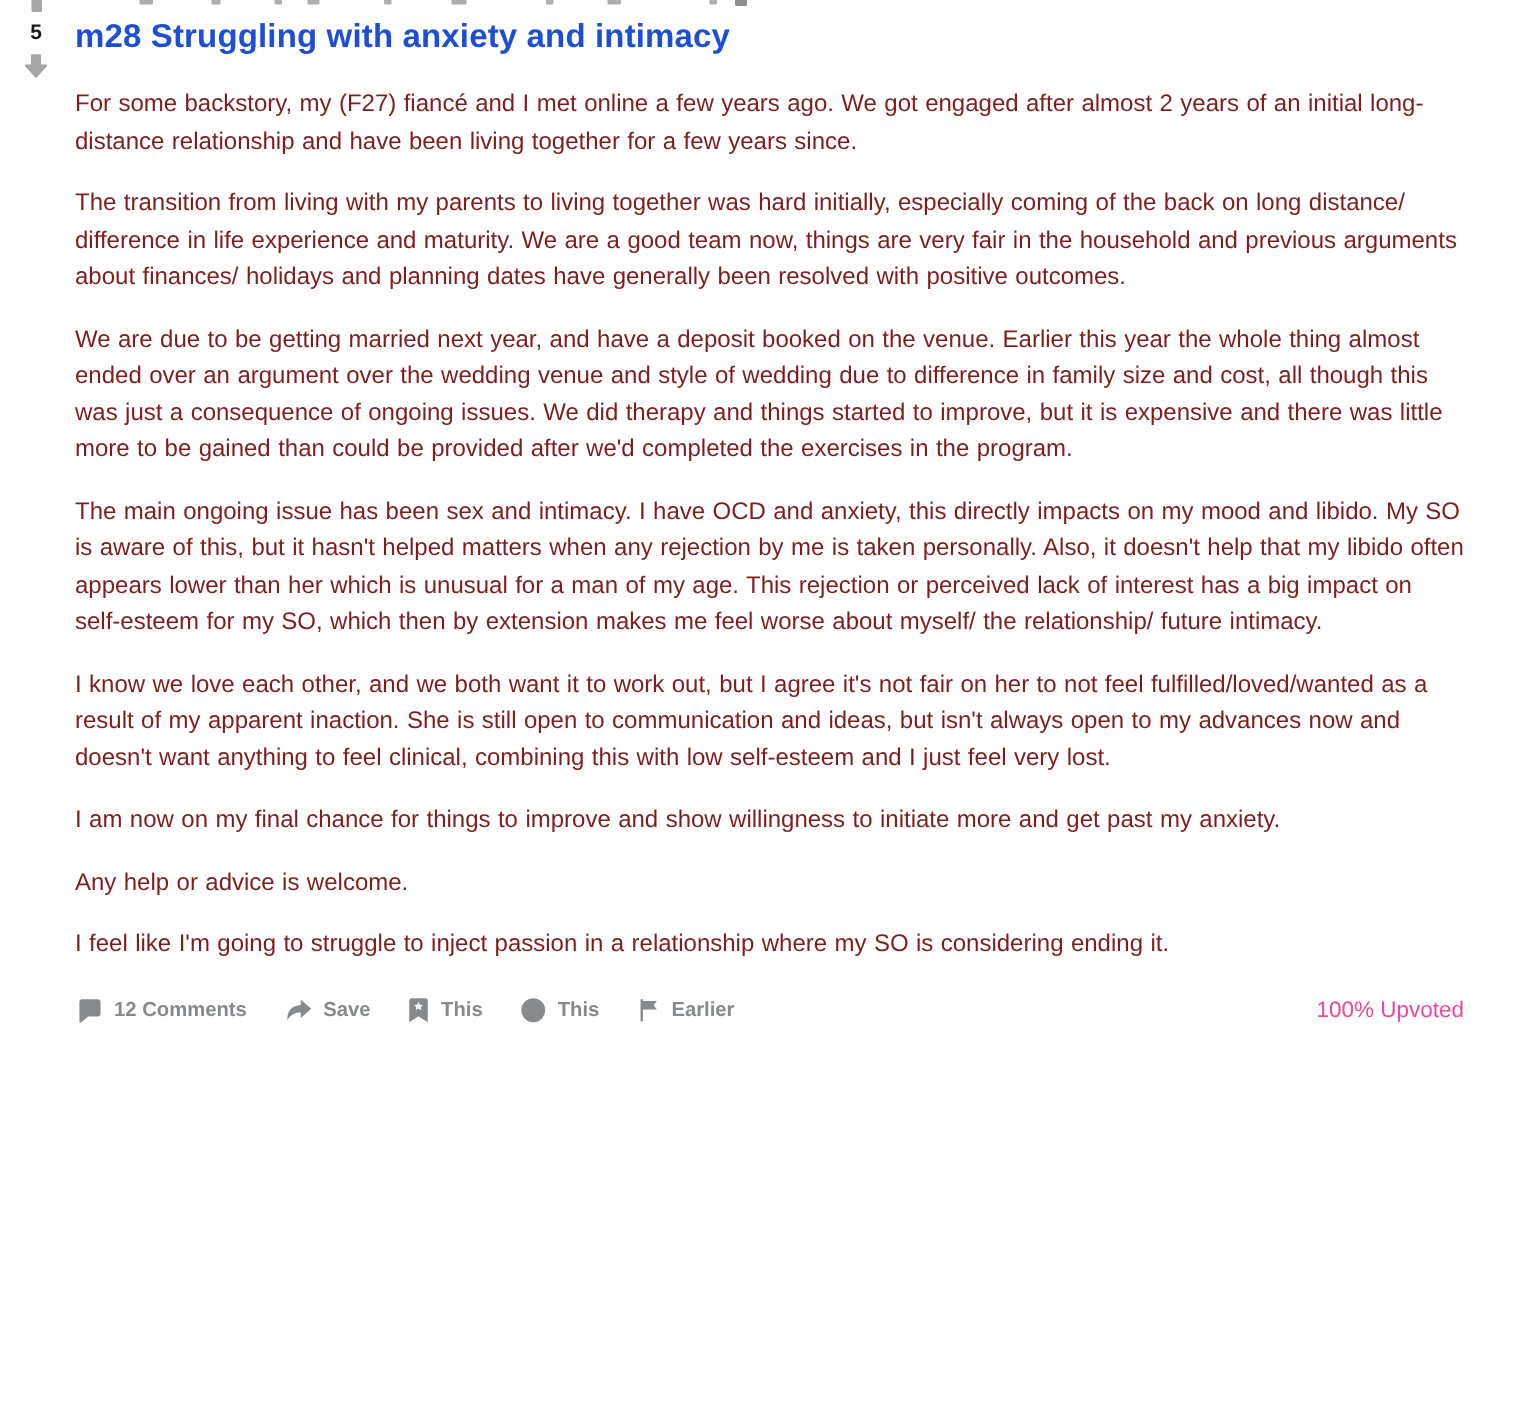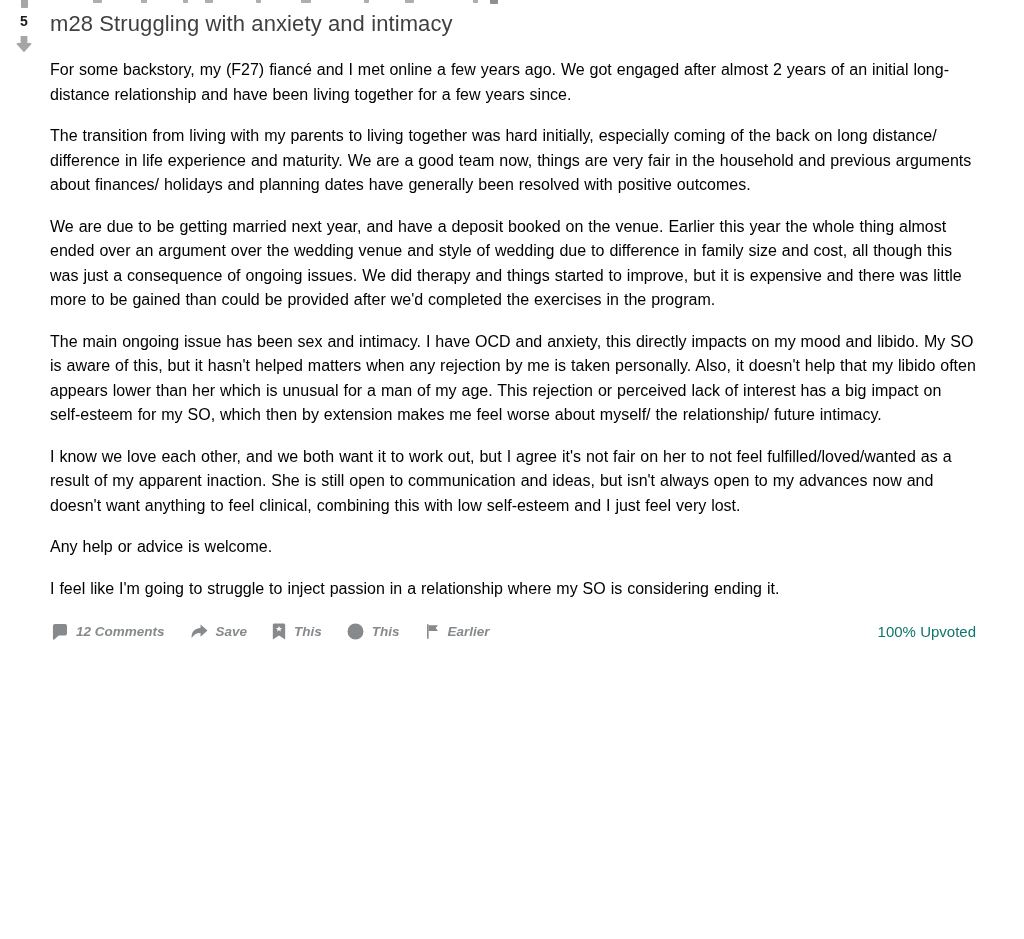--- a/index.html
+++ b/index.html
@@ -32,44 +32,43 @@
     margin-bottom: 4px;
   }
   .vote-count {
     font-size: 14px; font-weight: 700; color: #1a1a1b; line-height: 1;
     margin: 2px 0 6px 0;
   }
   .downvote svg { display: block; }
   
   .content { flex: 1; padding: 0 48px 0 8px; min-width: 0; }
   .post-title {
-    font-size: 22px; font-weight: 400; color: #404040;
+    font-size: 22px; font-weight: 700; color: #1d4ed8;
     line-height: 28px; margin: 10px 0 20px 0;
     letter-spacing: 0.1px;
   }
   .post-body p {
-    font-size: 16px; line-height: 24.5px; color: #000000;
+    font-size: 16px; line-height: 24.5px; color: #7f1d1d;
     margin: 0 0 17px 0; max-width: 928px;
     word-spacing: 0.5px;
   }
   
   .footer {
     display: flex; align-items: center; margin-top: 6px;
     color: #878a8c;
   }
   .action-btn {
     display: inline-flex; align-items: center; gap: 7px;
     font-size: 13.5px; font-weight: 700; color: #878a8c;
     margin-right: 24px; cursor: pointer; line-height: 1;
     padding: 4px 0;
-    font-style: italic;
   }
   .action-btn svg { display: block; fill: #878a8c; }
   .upvote-ratio {
-    margin-left: auto; font-size: 15px; font-weight: 400; color: #0f766e;
+    margin-left: auto; font-size: 15px; font-weight: 400; color: #ec4899;
   }
 </style>
 </head>
 <body>
 
 <div class="page">
 
   <div class="top-remnant">
     <i style="left:93px;width:9px"></i>
     <i style="left:141px;width:6px"></i>
@@ -100,20 +99,21 @@
     <div class="content">
 
       <h1 class="post-title">m28 Struggling with anxiety and intimacy</h1>
 
       <div class="post-body">
         <p>For some backstory, my (F27) fiancé and I met online a few years ago. We got engaged after almost 2 years of an initial long-distance relationship and have been living together for a few years since.</p>
         <p>The transition from living with my parents to living together was hard initially, especially coming of the back on long distance/ difference in life experience and maturity. We are a good team now, things are very fair in the household and previous arguments about finances/ holidays and planning dates have generally been resolved with positive outcomes.</p>
         <p>We are due to be getting married next year, and have a deposit booked on the venue. Earlier this year the whole thing almost ended over an argument over the wedding venue and style of wedding due to difference in family size and cost, all though this was just a consequence of ongoing issues. We did therapy and things started to improve, but it is expensive and there was little more to be gained than could be provided after we'd completed the exercises in the program.</p>
         <p>The main ongoing issue has been sex and intimacy. I have OCD and anxiety, this directly impacts on my mood and libido. My SO is aware of this, but it hasn't helped matters when any rejection by me is taken personally. Also, it doesn't help that my libido often appears lower than her which is unusual for a man of my age. This rejection or perceived lack of interest has a big impact on self-esteem for my SO, which then by extension makes me feel worse about myself/ the relationship/ future intimacy.</p>
         <p>I know we love each other, and we both want it to work out, but I agree it's not fair on her to not feel fulfilled/loved/wanted as a result of my apparent inaction. She is still open to communication and ideas, but isn't always open to my advances now and doesn't want anything to feel clinical, combining this with low self-esteem and I just feel very lost.</p>
+        <p>I am now on my final chance for things to improve and show willingness to initiate more and get past my anxiety.</p>
         <p>Any help or advice is welcome.</p>
         <p>I feel like I'm going to struggle to inject passion in a relationship where my SO is considering ending it.</p>
       </div>
 
       <div class="footer">
 
         <span class="action-btn">
           <span>
             <svg width="19" height="19" viewBox="0 0 20 20">
               <path d="M4.2 2.2h11.6a2.1 2.1 0 0 1 2.1 2.1v7.9a2.1 2.1 0 0 1-2.1 2.1H9.2l-4.7 4.2c-.5.4-1.4.1-1.4-.6V4.3a2.1 2.1 0 0 1 2.1-2.1z"></path>

